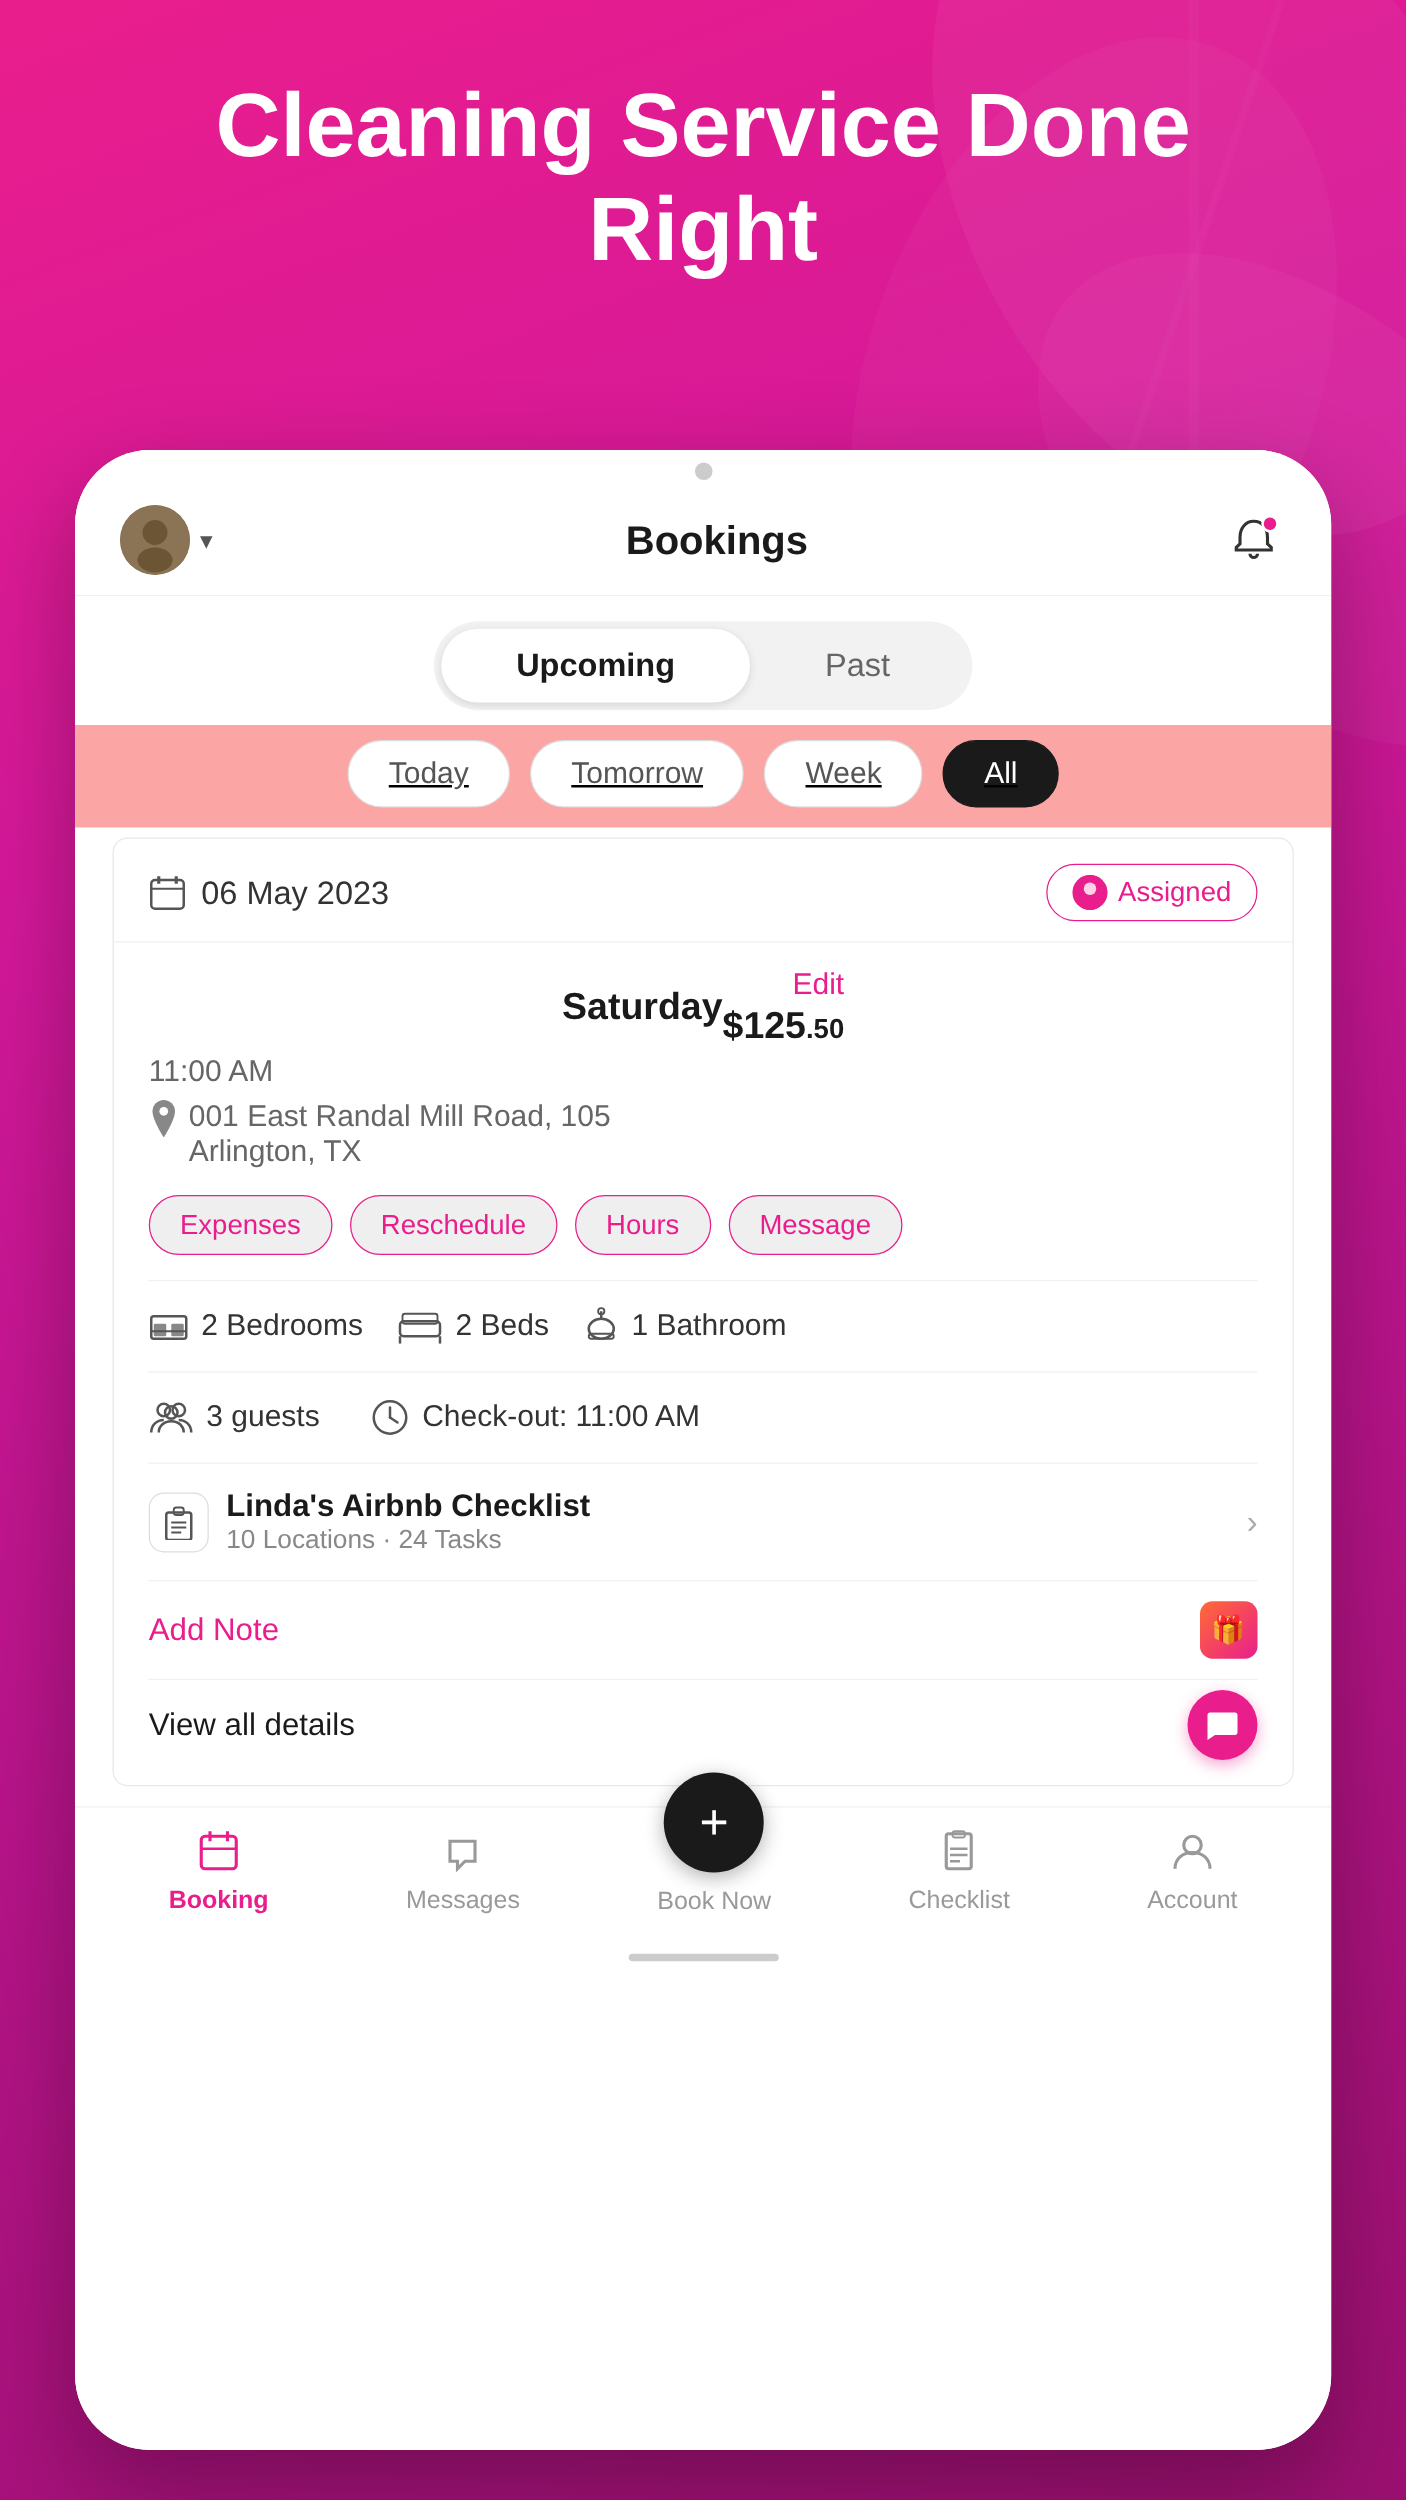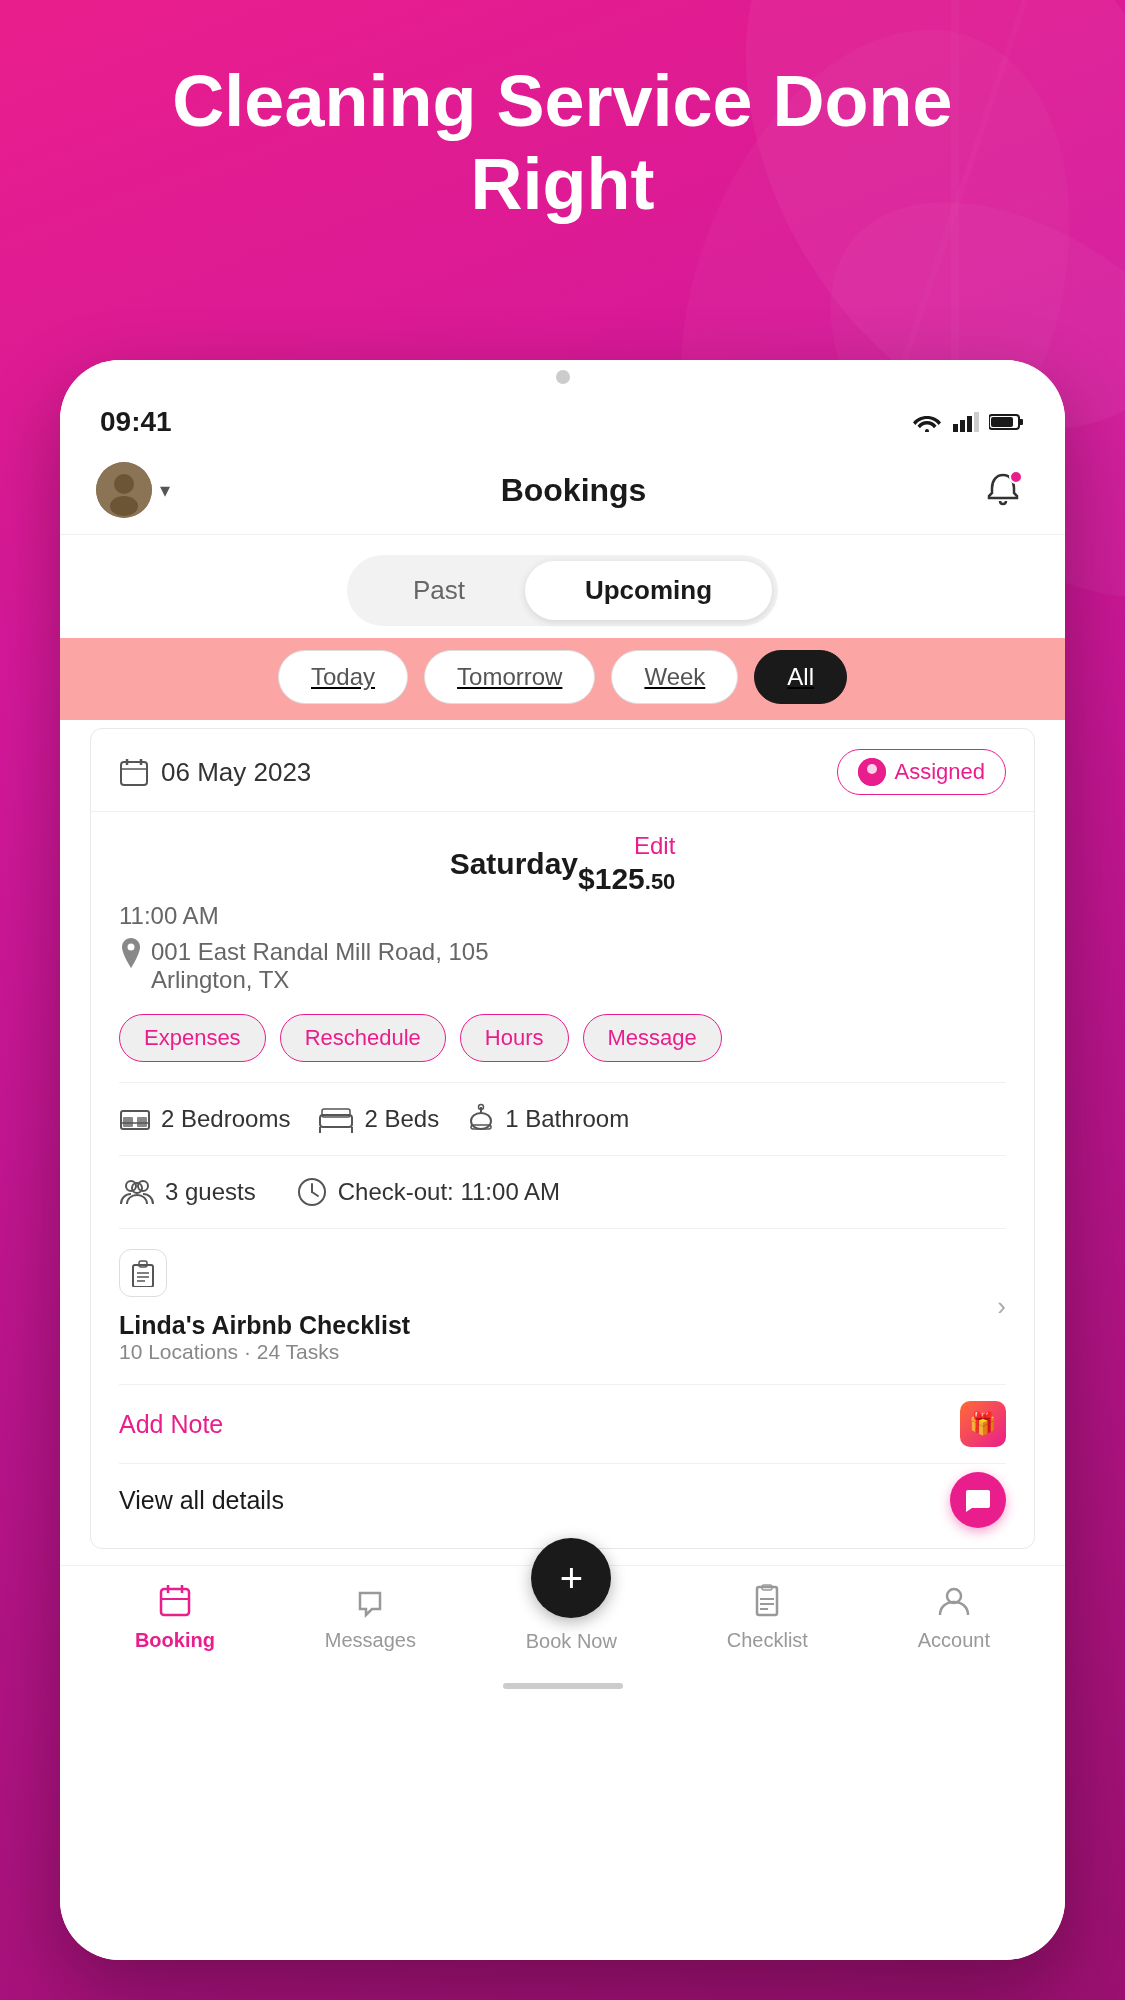--- a/index.html
+++ b/index.html
@@ -349,23 +349,22 @@
     .checklist-row {
       display: flex;
       align-items: center;
       justify-content: space-between;
       padding-bottom: 20px;
       border-bottom: 1px solid #f0f0f0;
       margin-bottom: 16px;
     }
     .checklist-info {
       display: flex;
-      align-items: flex-start;
+      align-items: center;
       gap: 14px;
-      flex-direction: column;
     }
     .checklist-icon {
       width: 48px;
       height: 48px;
       border: 1.5px solid #ddd;
       border-radius: 12px;
       display: flex;
       align-items: center;
       justify-content: center;
       font-size: 22px;
@@ -518,44 +517,20 @@
 
 <div class="hero-text" style="white-space:pre-line;">Cleaning Service Done
 Right</div>
 
 <div class="phone-wrapper">
 
   <div style="background:white;padding-top:10px;text-align:center;">
     <div class="notch-dot"></div>
   </div>
 
-  <div class="status-bar">
-    <span class="status-time">09:41</span>
-    <div class="status-icons">
-
-      <svg width="32" height="20" viewBox="0 0 32 20">
-        <path d="M16 4C10 4 5 6.5 2 10.5L4.5 13C7 9.5 11.2 7 16 7s9 2.5 11.5 6L30 10.5C27 6.5 22 4 16 4z" fill="#1a1a1a"></path>
-        <path d="M16 9C12 9 8.5 10.8 6.5 13.8L9 16.3C10.5 14 13 12.5 16 12.5s5.5 1.5 7 3.8l2.5-2.5C23.5 10.8 20 9 16 9z" fill="#1a1a1a"></path>
-        <circle cx="16" cy="19" r="2" fill="#1a1a1a"></circle>
-      </svg>
-
-      <svg width="26" height="20" viewBox="0 0 26 20">
-        <rect x="0" y="12" width="5" height="8" fill="#1a1a1a"></rect>
-        <rect x="7" y="8" width="5" height="12" fill="#1a1a1a"></rect>
-        <rect x="14" y="4" width="5" height="16" fill="#1a1a1a"></rect>
-        <rect x="21" y="0" width="5" height="20" fill="#ccc"></rect>
-      </svg>
-
-      <svg width="36" height="18" viewBox="0 0 36 18">
-        <rect x="0" y="2" width="30" height="14" rx="3" ry="3" stroke="#1a1a1a" stroke-width="2" fill="none"></rect>
-        <rect x="30" y="6" width="4" height="6" rx="1" fill="#1a1a1a"></rect>
-        <rect x="2" y="4" width="22" height="10" rx="2" fill="#1a1a1a"></rect>
-      </svg>
-    </div>
-  </div>
 
   <div class="app-content">
 
     <div class="app-header">
       <div class="avatar-wrapper">
         <div class="avatar">
 
           <svg width="56" height="56" viewBox="0 0 56 56">
             <circle cx="28" cy="28" r="28" fill="#8B7355"></circle>
             <circle cx="28" cy="22" r="10" fill="#6B5535"></circle>
@@ -569,22 +544,22 @@
         <svg width="36" height="36" viewBox="0 0 36 36">
           <path d="M18 3C11 3 7 9 7 16v5l-3 3v2h28v-2l-3-3v-5c0-7-4-13-11-13z" fill="none" stroke="#333" stroke-width="2.5"></path>
           <path d="M15 29c0 1.7 1.3 3 3 3s3-1.3 3-3" fill="none" stroke="#333" stroke-width="2.5"></path>
         </svg>
         <div class="notif-dot"></div>
       </div>
     </div>
 
     <div class="tab-switcher">
       <div class="tab-pill">
+        <button class="tab-pill-btn active">Upcoming</button>
         <button class="tab-pill-btn">Past</button>
-        <button class="tab-pill-btn active">Upcoming</button>
       </div>
     </div>
 
     <div class="filter-bar">
       <button class="filter-btn">Today</button>
       <button class="filter-btn">Tomorrow</button>
       <button class="filter-btn">Week</button>
       <button class="filter-btn active">All</button>
     </div>
 

